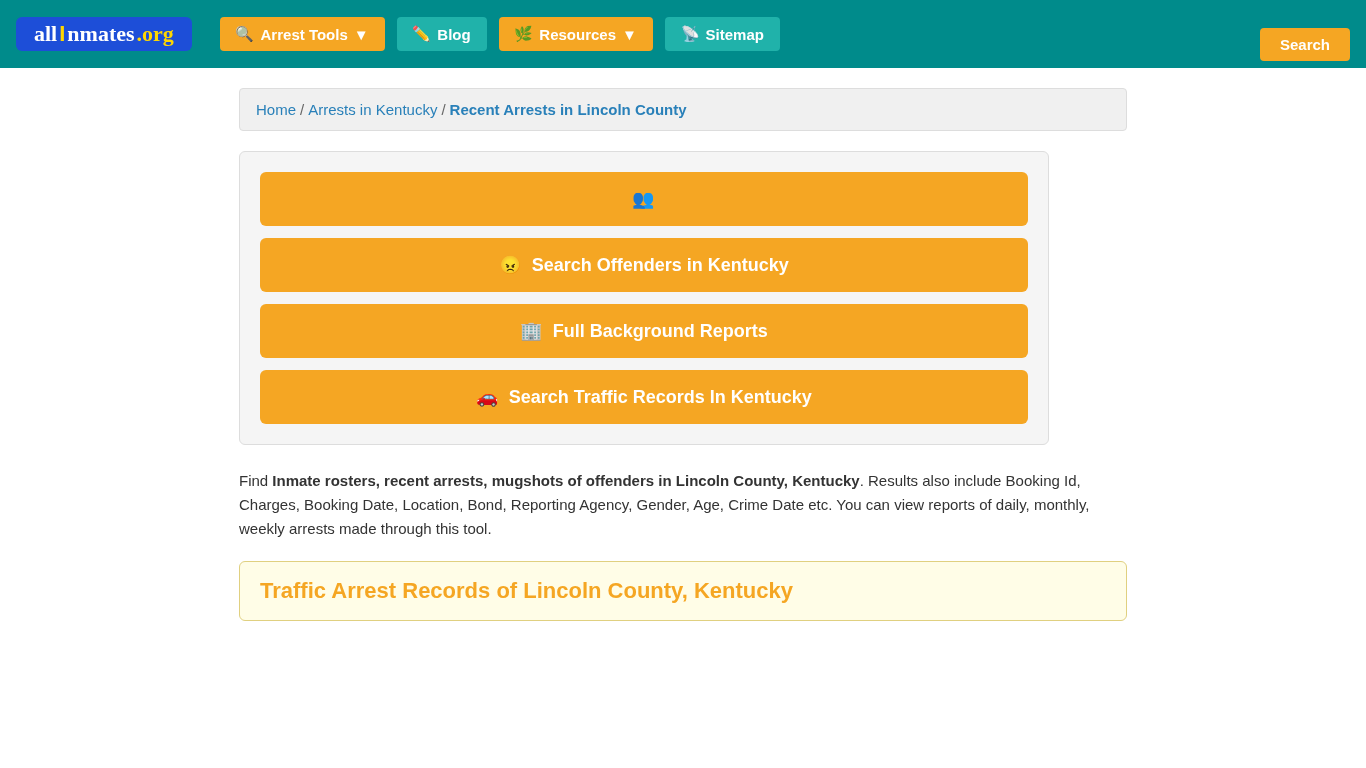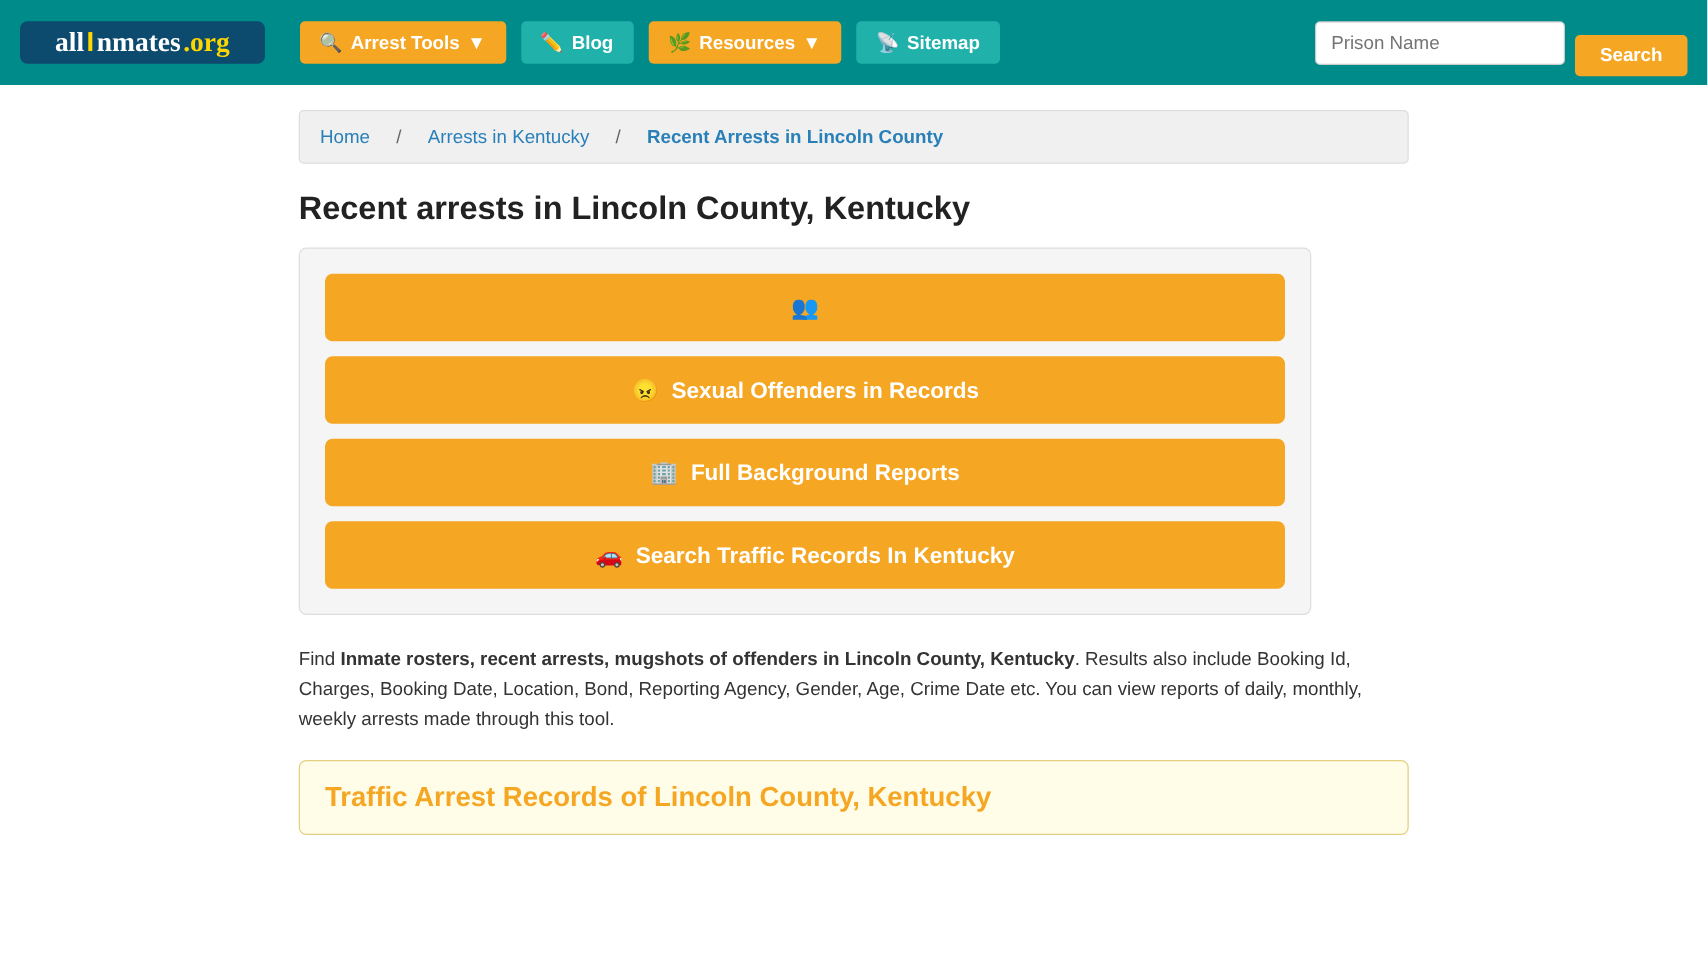--- a/index.html
+++ b/index.html
@@ -13,23 +13,23 @@
       padding: 8px 16px;
       gap: 12px;
       height: 68px;
     }
     .logo-area {
       display: flex;
       align-items: center;
       margin-right: 16px;
     }
     .logo-box {
-      background: #0c4a6e;
-      border-radius: 6px;
-      padding: 4px 28px;
+      background: #1d4ed8;
+      border-radius: 6px;
+      padding: 4px 18px;
       display: flex;
       align-items: flex-end;
       gap: 2px;
     }
     .logo-text-all { color: #fff; font-size: 22px; font-weight: bold; font-family: 'Georgia', serif; }
     .logo-text-inmates { color: #fff; font-size: 22px; font-weight: bold; font-family: 'Georgia', serif; }
     .logo-text-org { color: #FFD700; font-size: 22px; font-weight: bold; font-family: 'Georgia', serif; }
     .logo-i { color: #FFD700; font-size: 22px; font-weight: bold; }
 
     .nav-btn {
@@ -100,21 +100,21 @@
     .breadcrumb-container {
       background: #f0f0f0;
       border: 1px solid #ddd;
       border-radius: 4px;
       padding: 12px 16px;
       margin-bottom: 20px;
     }
     .breadcrumb {
       display: flex;
       align-items: flex-end;
-      gap: 21px;
+      gap: 4px;
       font-size: 15px;
     }
     .breadcrumb a {
       color: #2980B9;
       text-decoration: none;
     }
     .breadcrumb-sep { color: #666; }
     .breadcrumb-current { color: #2980B9; font-weight: bold; }
 
     
@@ -209,48 +209,46 @@
   </button>
 
   <button class="nav-btn-teal">
     <span>📡</span>
     <span>Sitemap</span>
   </button>
 
   <div class="header-spacer"></div>
 
   <div class="search-area">
-    <input class="search-input" type="text" placeholder="Prison Name" style="">
     <button class="search-btn">
       <span>Search</span>
     </button>
   </div>
 </header>
 
 <main class="main-content">
 
   <div class="breadcrumb-container">
     <nav class="breadcrumb">
       <a href="#">Home</a>
       <span class="breadcrumb-sep">/</span>
       <a href="#">Arrests in Kentucky</a>
       <span class="breadcrumb-sep">/</span>
       <span class="breadcrumb-current">Recent Arrests in Lincoln County</span>
     </nav>
   </div>
 
-  <h1 class="page-title">Recent arrests in Lincoln County, Kentucky</h1>
 
   <div class="card-box">
     <a href="#" class="orange-btn">
       <span>👥</span>
     </a>
     <a href="#" class="orange-btn">
       <span>😠</span>
-      <span>Sexual Offenders in Records</span>
+      <span>Search Offenders in Kentucky</span>
     </a>
     <a href="#" class="orange-btn">
       <span>🏢</span>
       <span>Full Background Reports</span>
     </a>
     <a href="#" class="orange-btn">
       <span>🚗</span>
       <span>Search Traffic Records In Kentucky</span>
     </a>
   </div>

